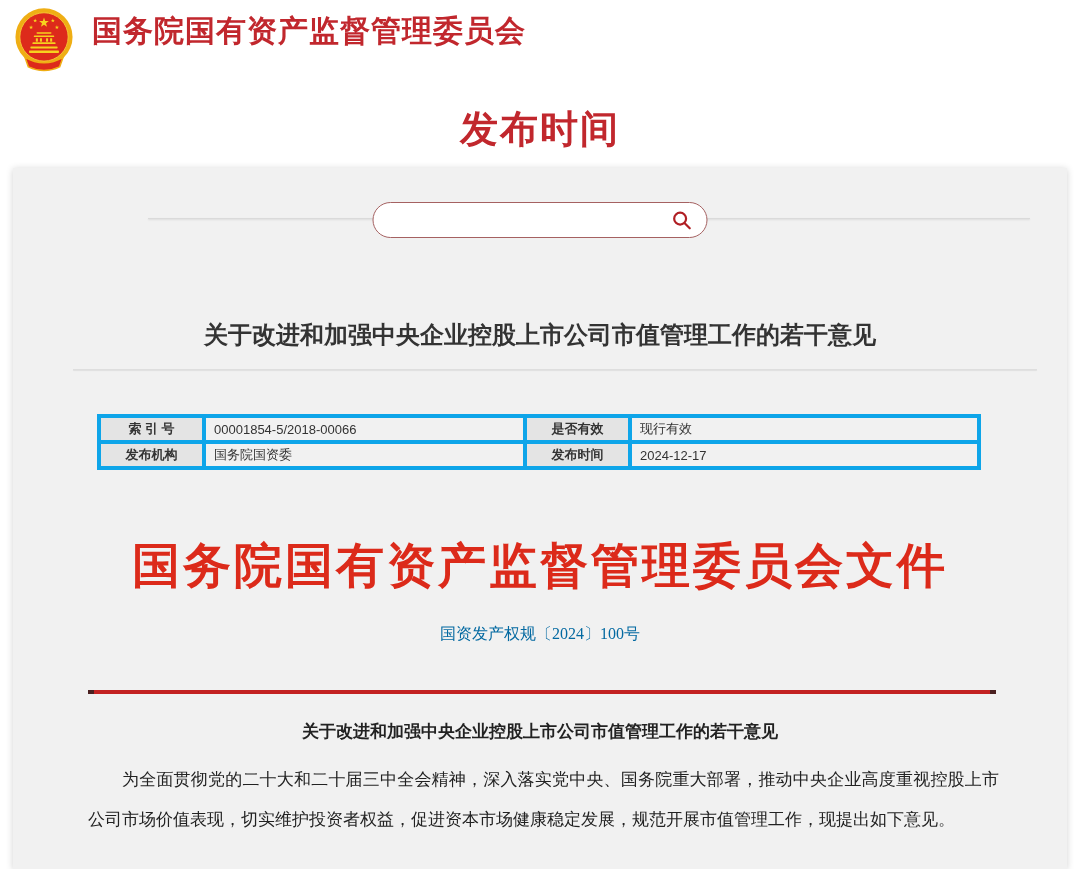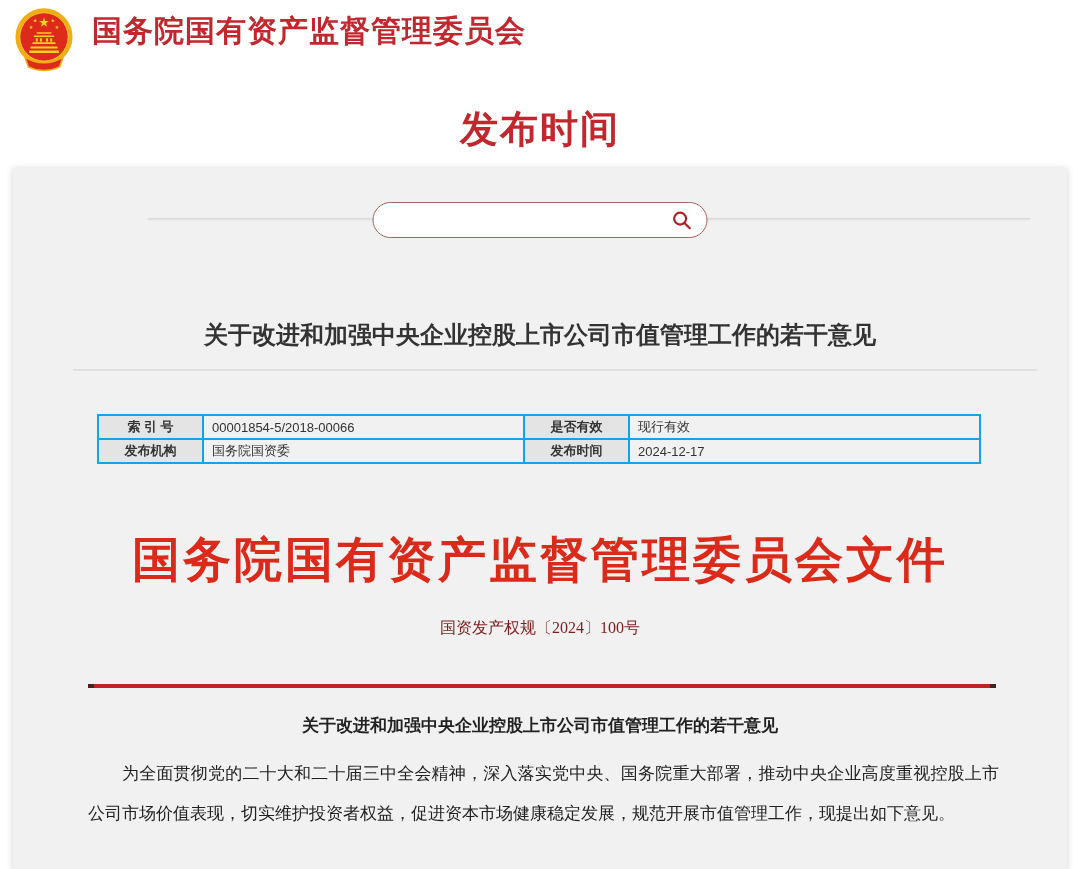--- a/index.html
+++ b/index.html
@@ -123,21 +123,21 @@
 
   
   .info-table {
     border-collapse: collapse;
     margin: 44px 0 0 84px;
     width: 884px;
     table-layout: fixed;
     font-size: 13px;
   }
   .info-table td {
-    border: 2px solid #0ea5e9;
+    border: 4px solid #0ea5e9;
     height: 23px;
     padding: 2px 8px;
     color: #333;
     background: #f1f1f1;
   }
   .info-table td.th {
     background: #e4e4e4;
     font-weight: bold;
     text-align: center;
     padding: 2px 4px;
@@ -151,21 +151,21 @@
     color: #dc2a1a;
     font-family: "Liberation Serif", serif;
     font-weight: bold;
     font-size: 48px;
     letter-spacing: 3px;
     margin-top: 74px;
     line-height: 44px;
   }
   .doc-number {
     text-align: center;
-    color: #7f1d1d;
+    color: #0369a1;
     font-family: "Liberation Serif", serif;
     font-size: 16px;
     margin-top: 36px;
     line-height: 20px;
   }
   .red-rule {
     height: 4px;
     margin: 46px 71px 0 75px;
     background: linear-gradient(to right,
       #4a2020 0px, #4a2020 6px,

